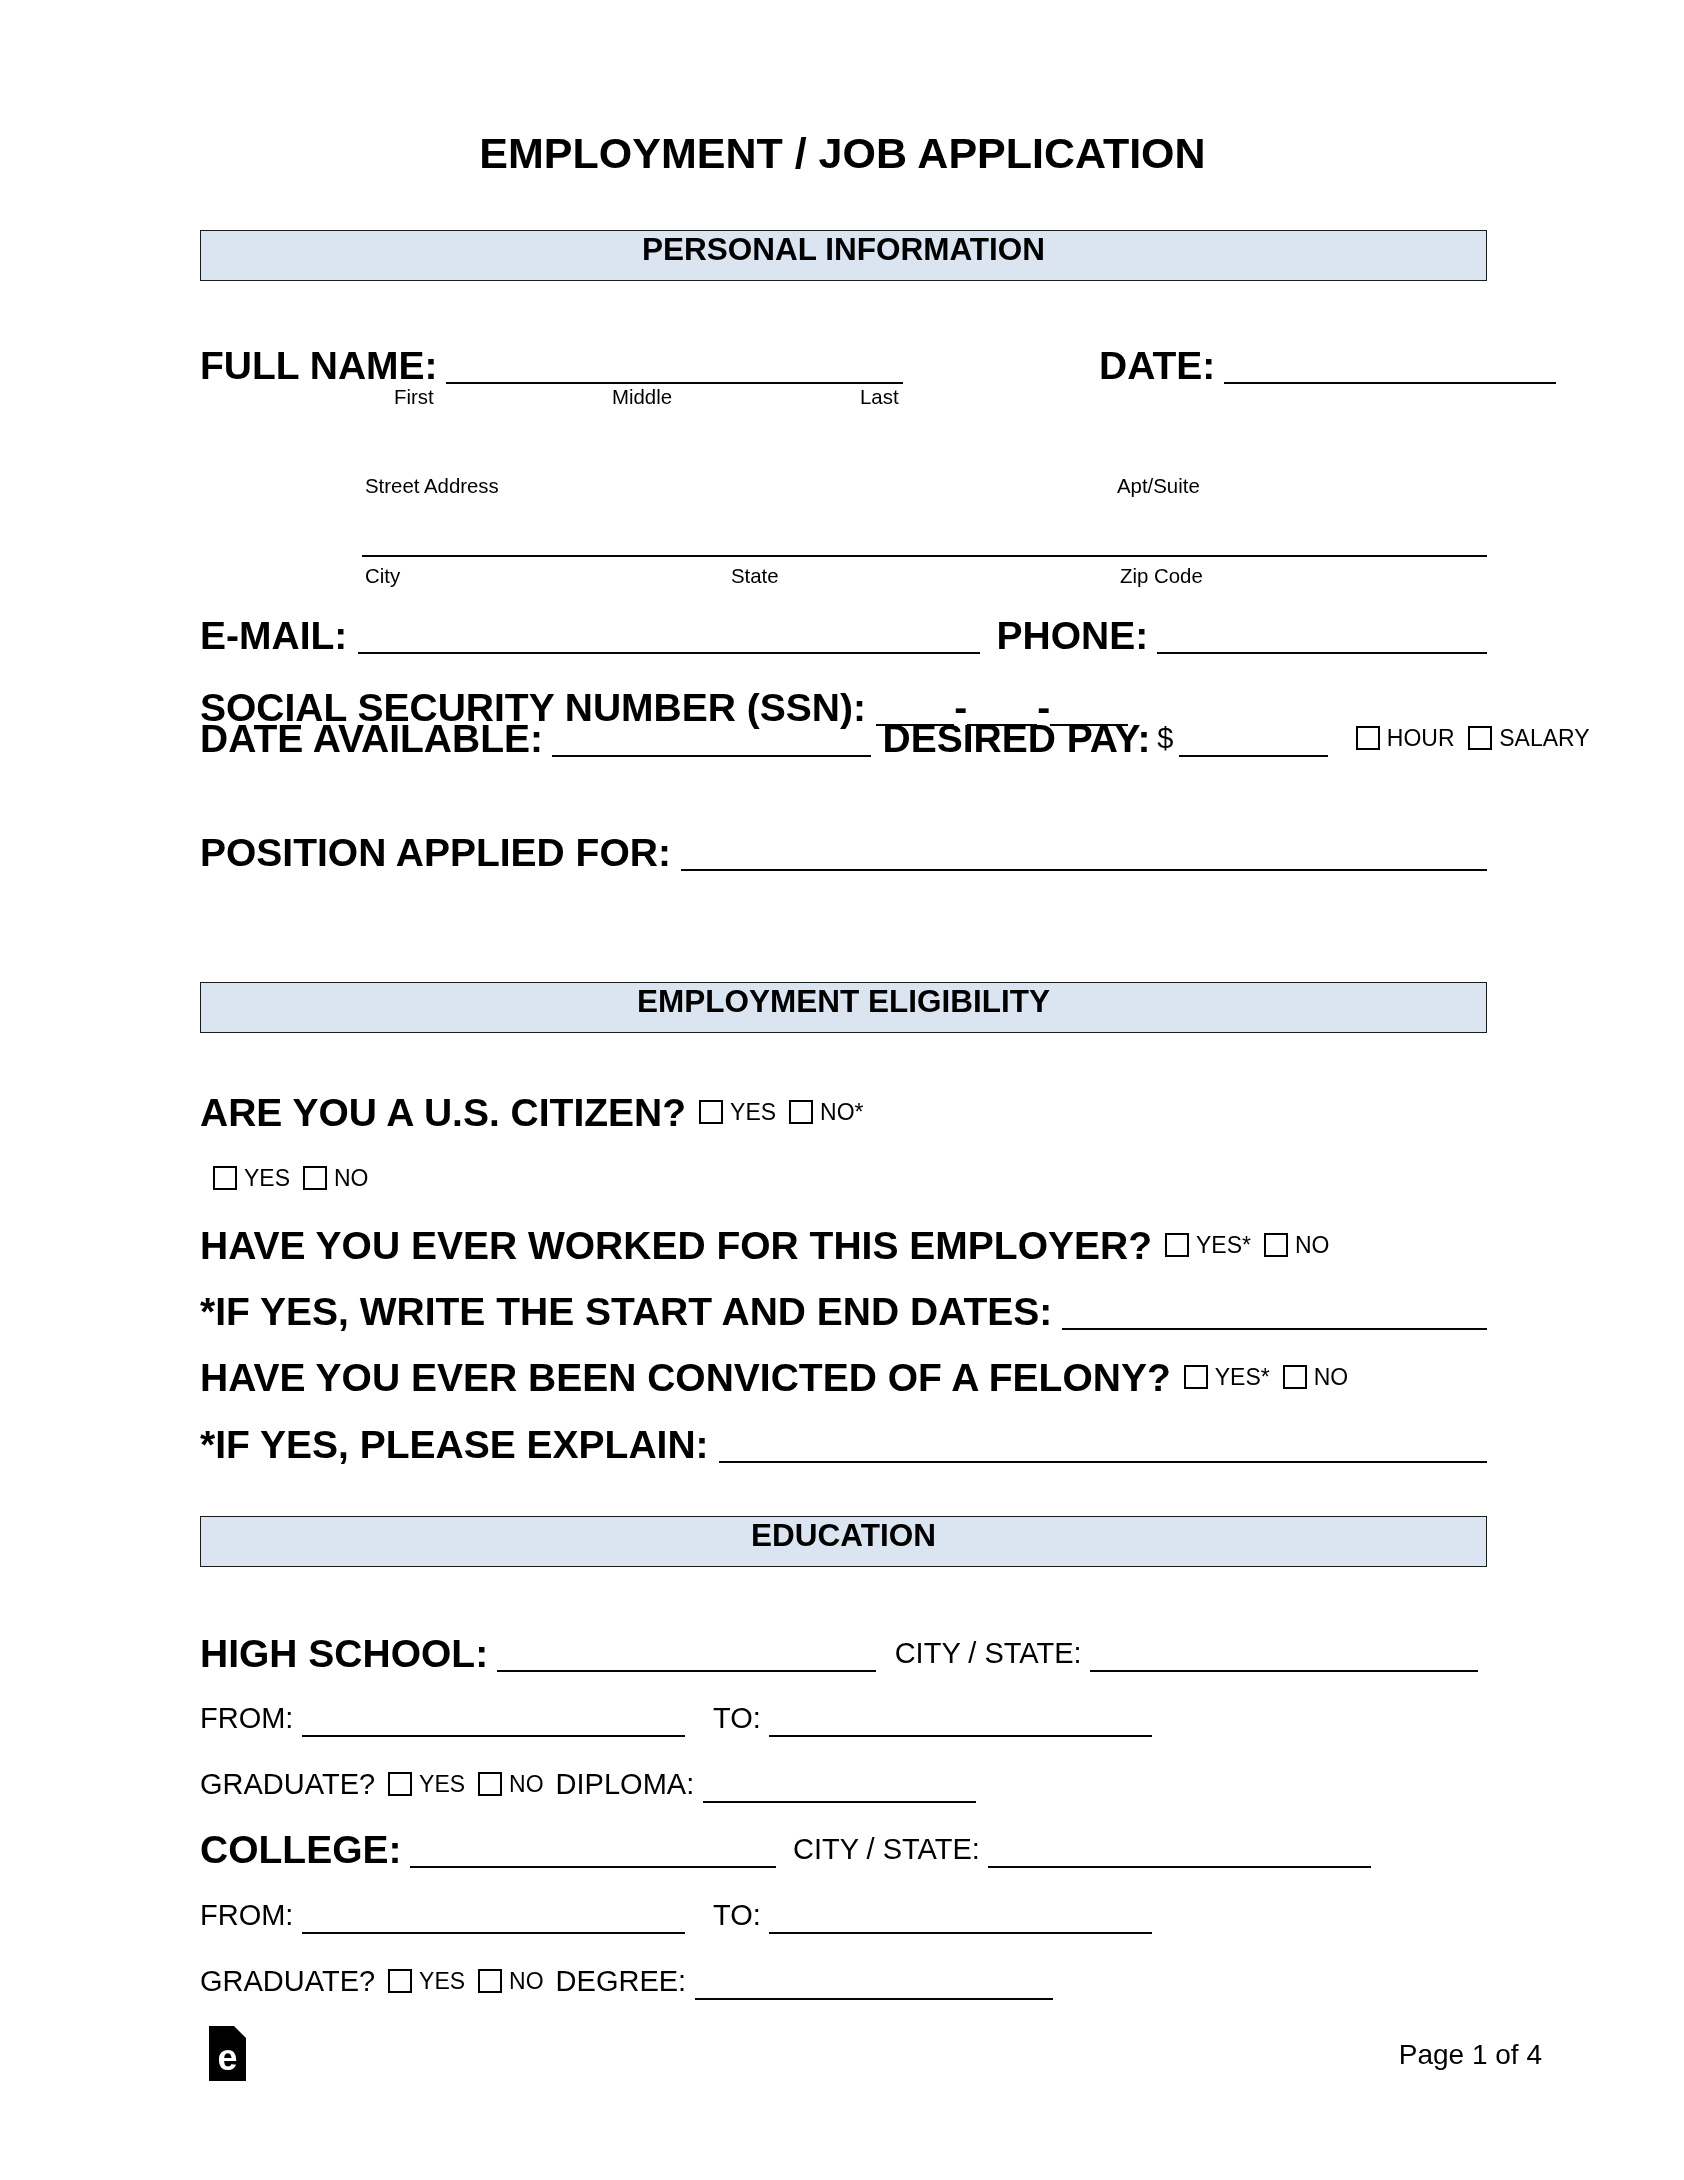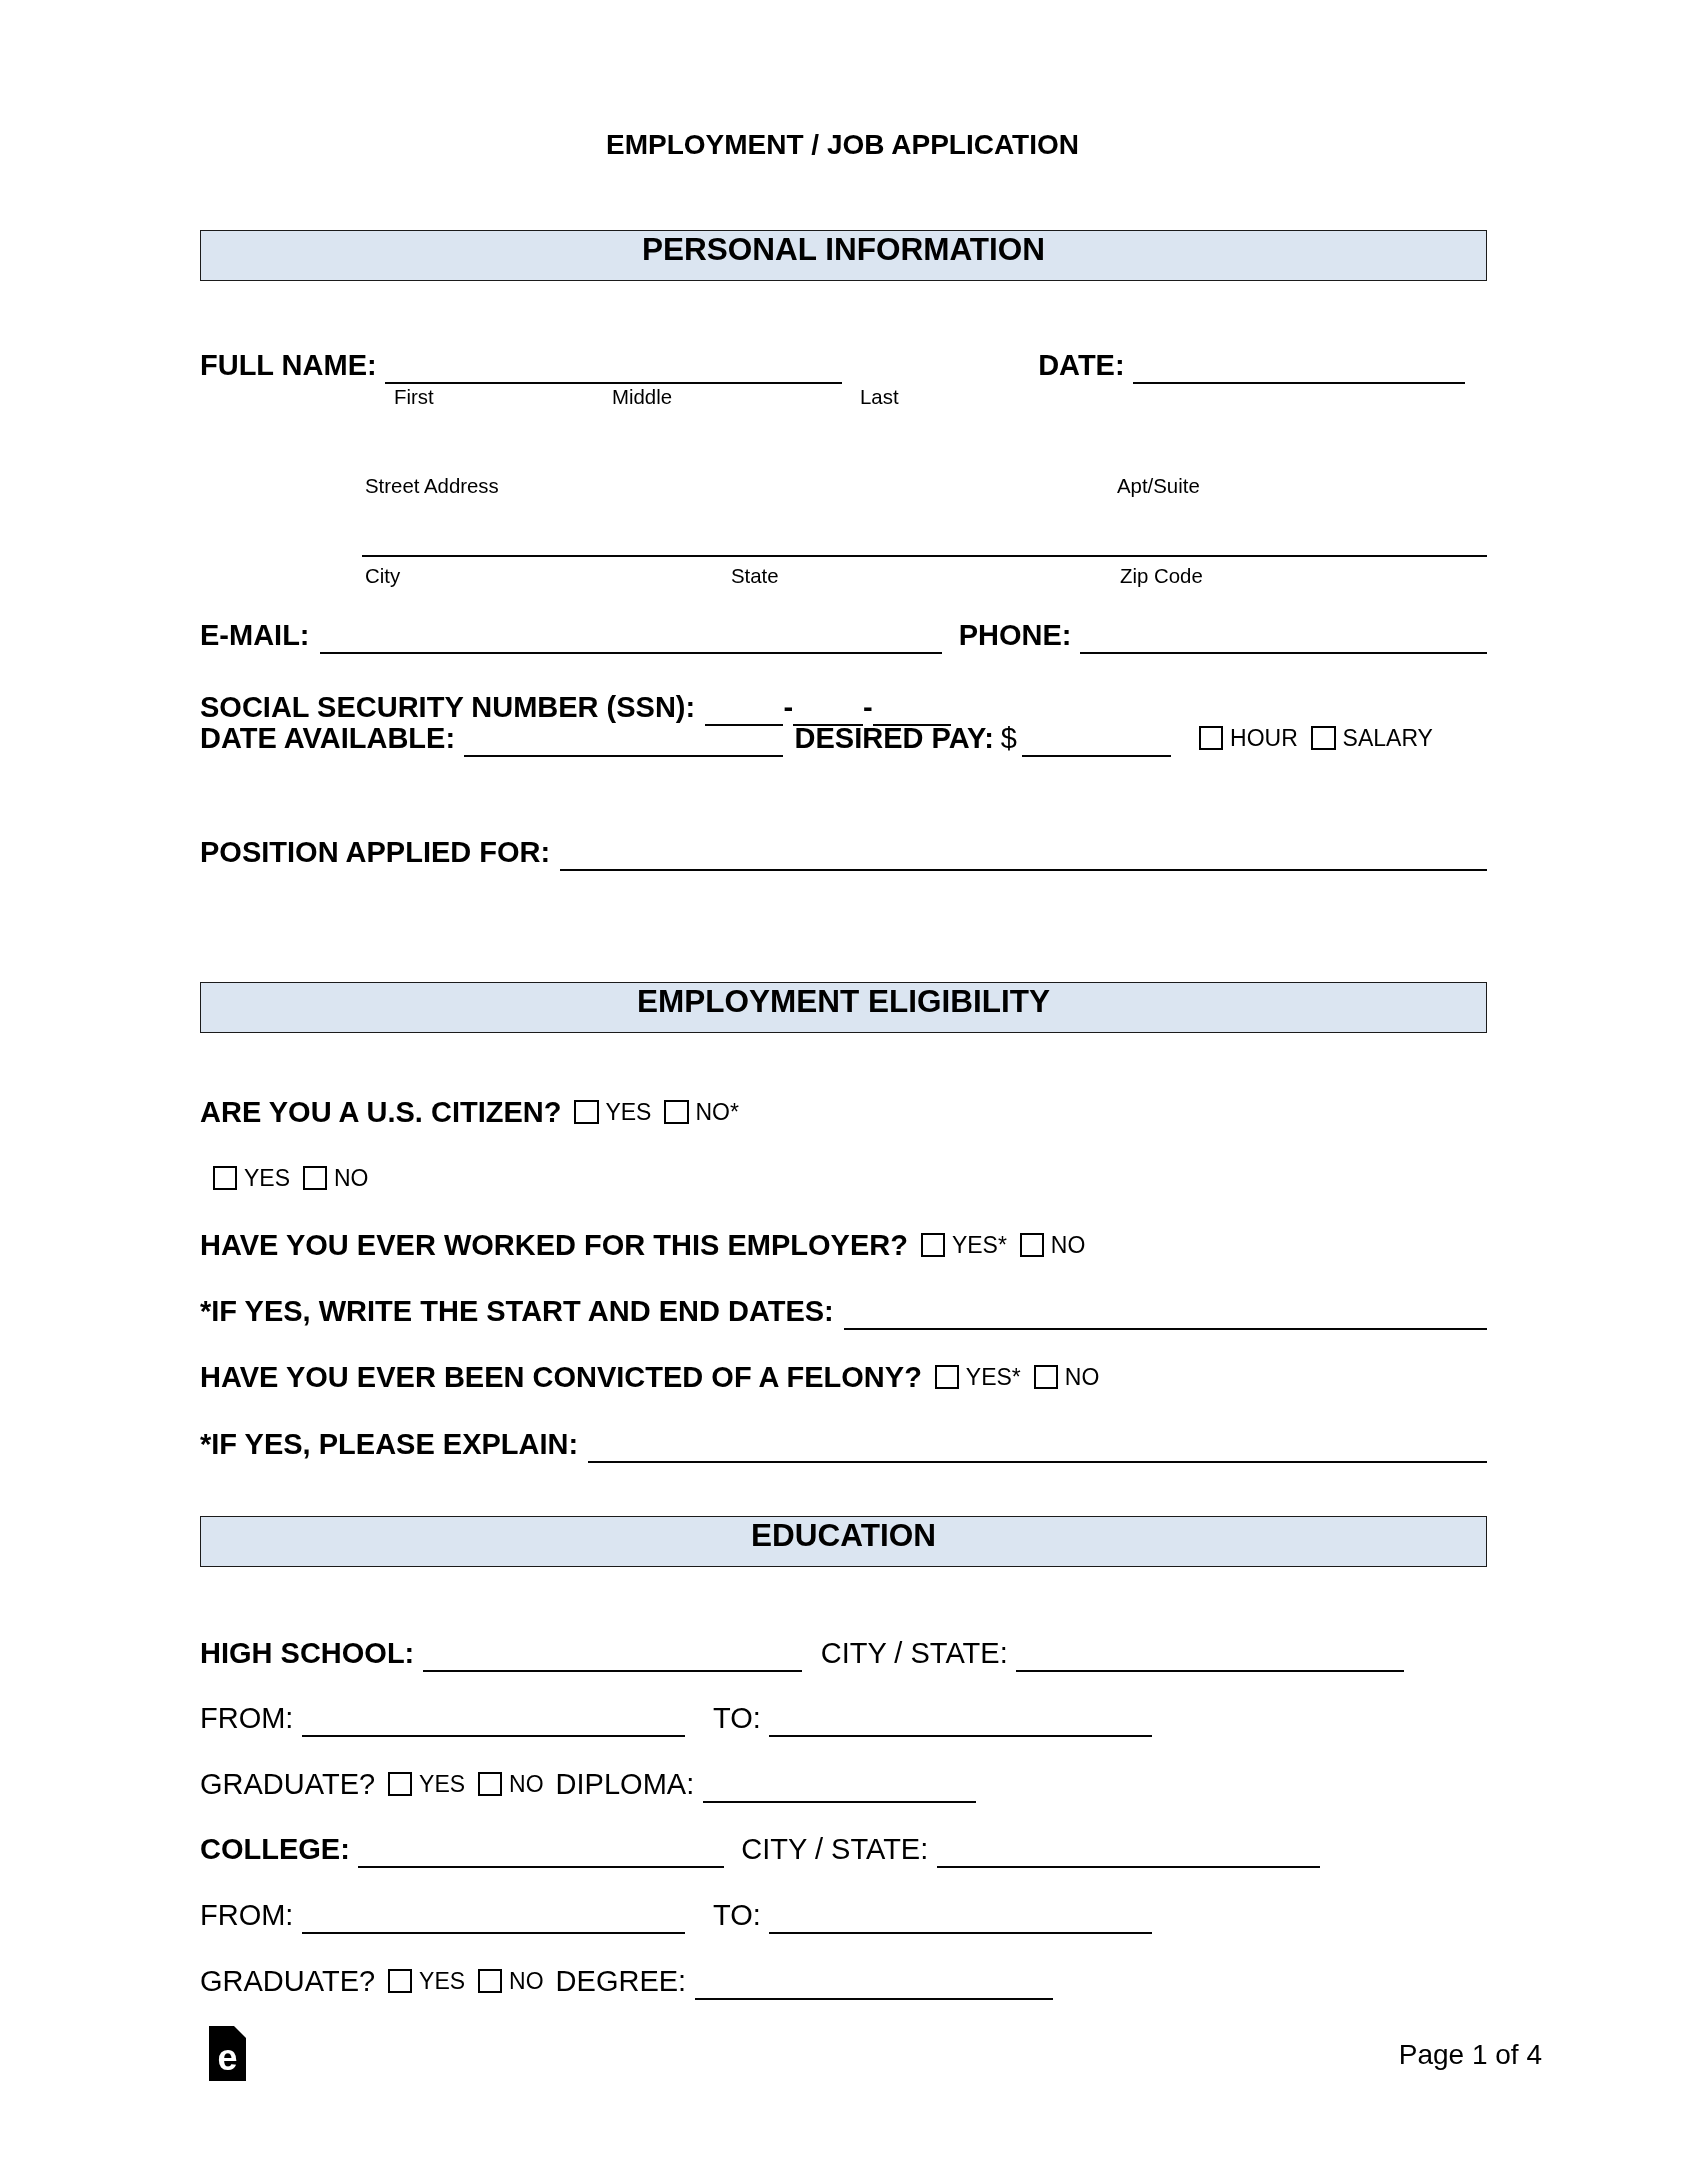--- a/index.html
+++ b/index.html
@@ -6,34 +6,34 @@
   #page{
     position:relative;
     width:1685px;height:2181px;
     background:#ffffff;
     font-family:"Liberation Sans","DejaVu Sans",sans-serif;
     color:#000;
     overflow:hidden;
   }
   .title{
     position:absolute;top:129px;left:0;width:100%;
-    text-align:center;font-size:28px;font-weight:bold;letter-spacing:0px;
+    text-align:center;font-size:43px;font-weight:bold;letter-spacing:0px;
   }
   .bar{
     position:absolute;left:200px;right:198px;height:49px;
     background:#dbe5f1;border:1.7px solid #1b1b1b;
     display:flex;align-items:flex-start;justify-content:center;
     font-size:31.5px;font-weight:bold;
   }
   .row{
     position:absolute;left:200px;height:37px;
     display:flex;align-items:flex-end;white-space:nowrap;
   }
   .full{right:198px;}
-  .lbl{font-size:29px;font-weight:bold;line-height:37px;white-space:pre;}
+  .lbl{font-size:39px;font-weight:bold;line-height:37px;white-space:pre;}
   .lblr{font-size:29px;font-weight:normal;line-height:37px;white-space:pre;}
   .line{height:34px;border-bottom:2.6px solid #050505;flex:none;}
   .f1{flex:1 1 auto;}
   .cb{
     width:20.4px;height:20.4px;border:2.6px solid #000;background:#fff;
     flex:none;margin-bottom:6.8px;
   }
   .opt{font-size:23px;line-height:37px;font-weight:normal;}
   .sub{position:absolute;left:0;top:0;width:100%;height:0;font-size:20.4px;}
   .sub span{position:absolute;white-space:nowrap;line-height:25.6px;}

